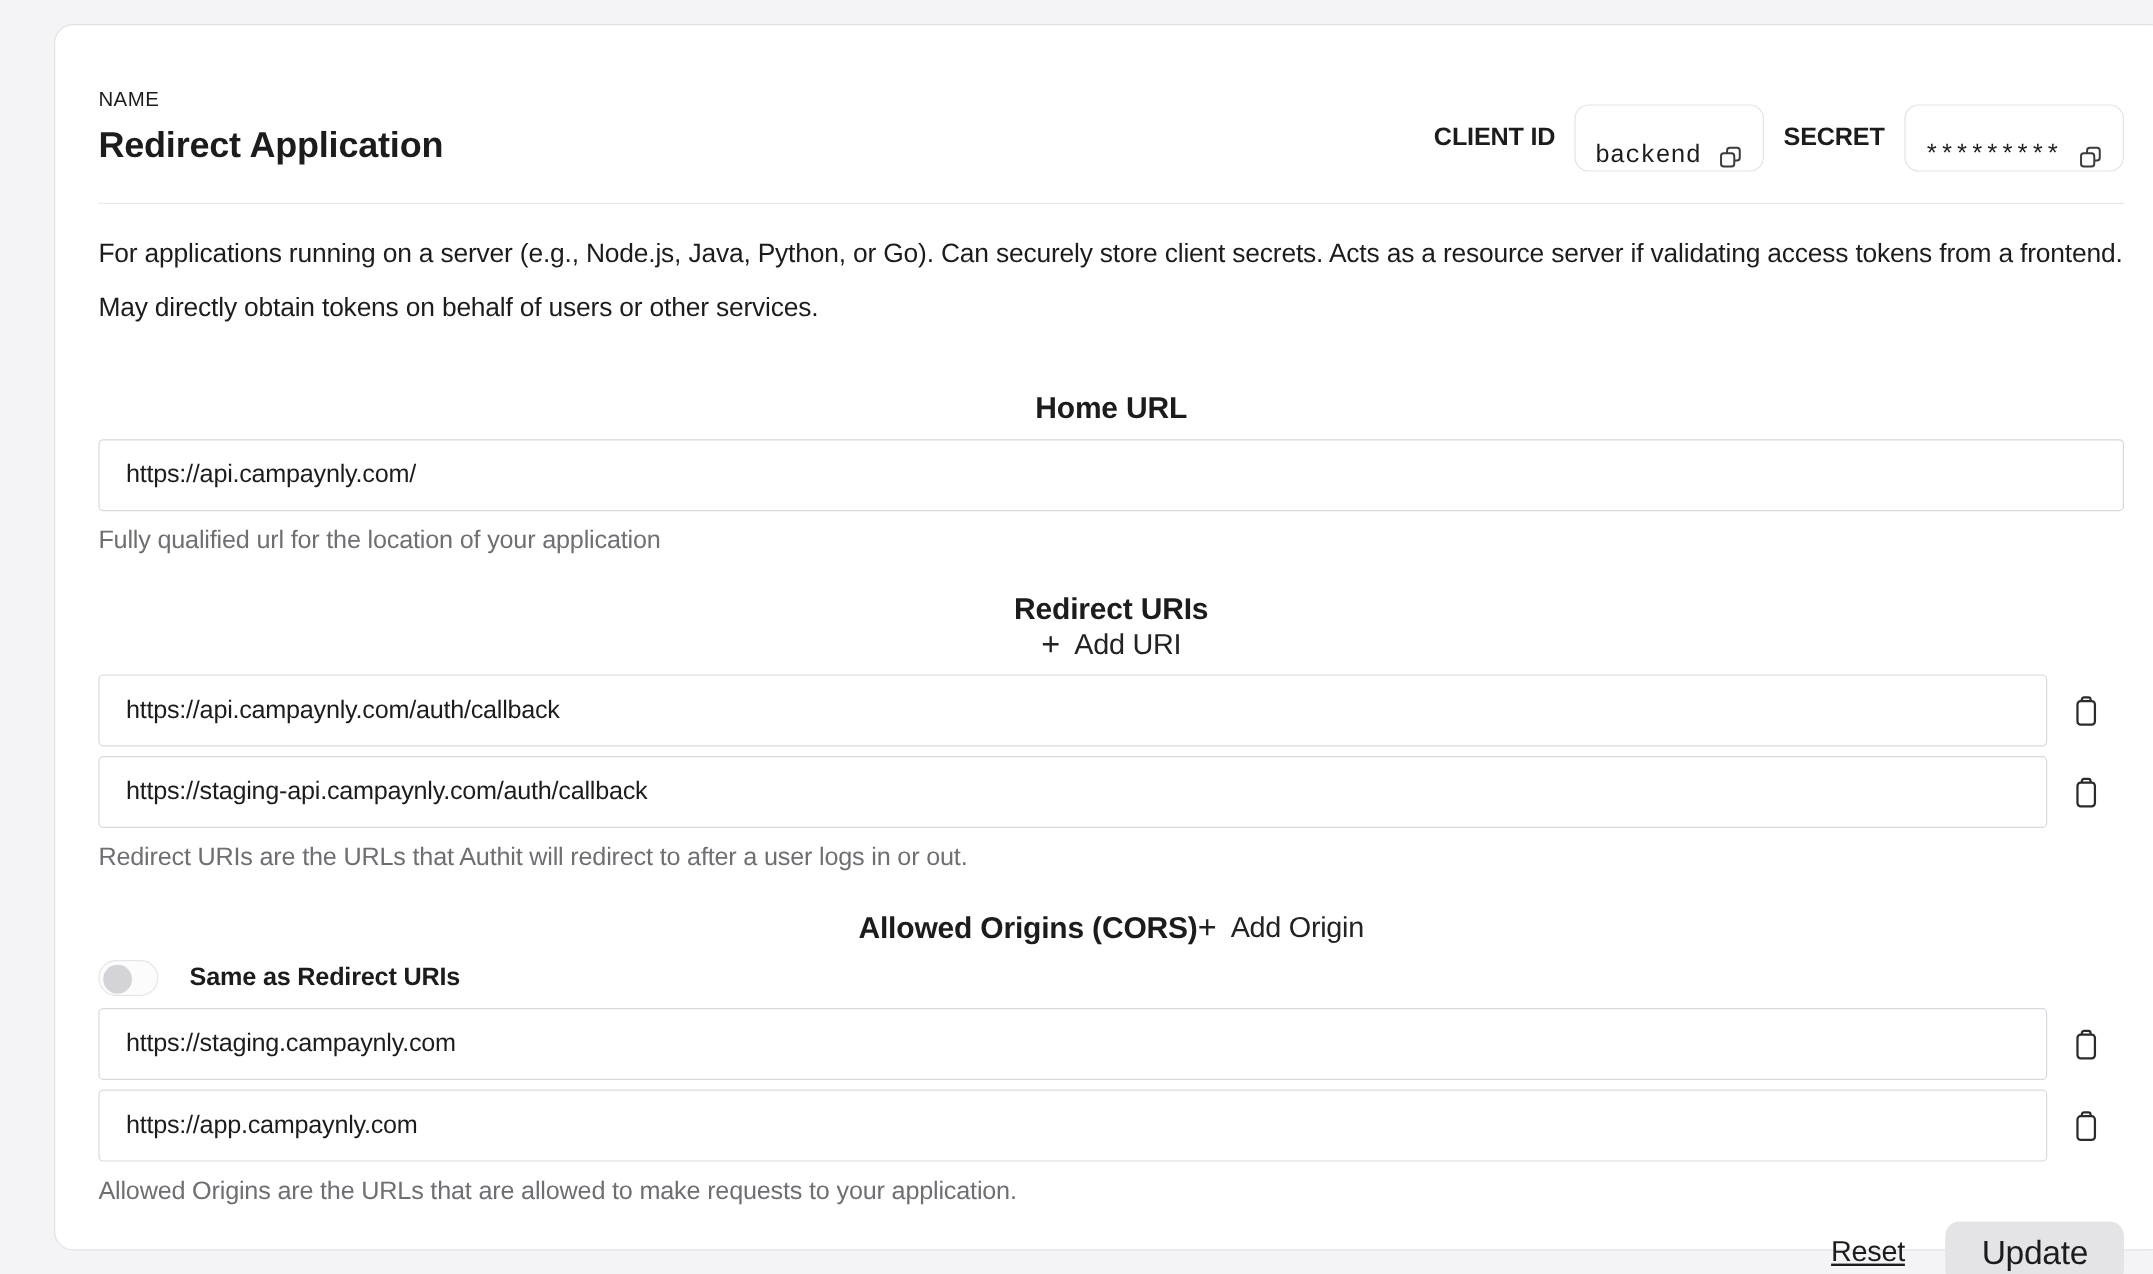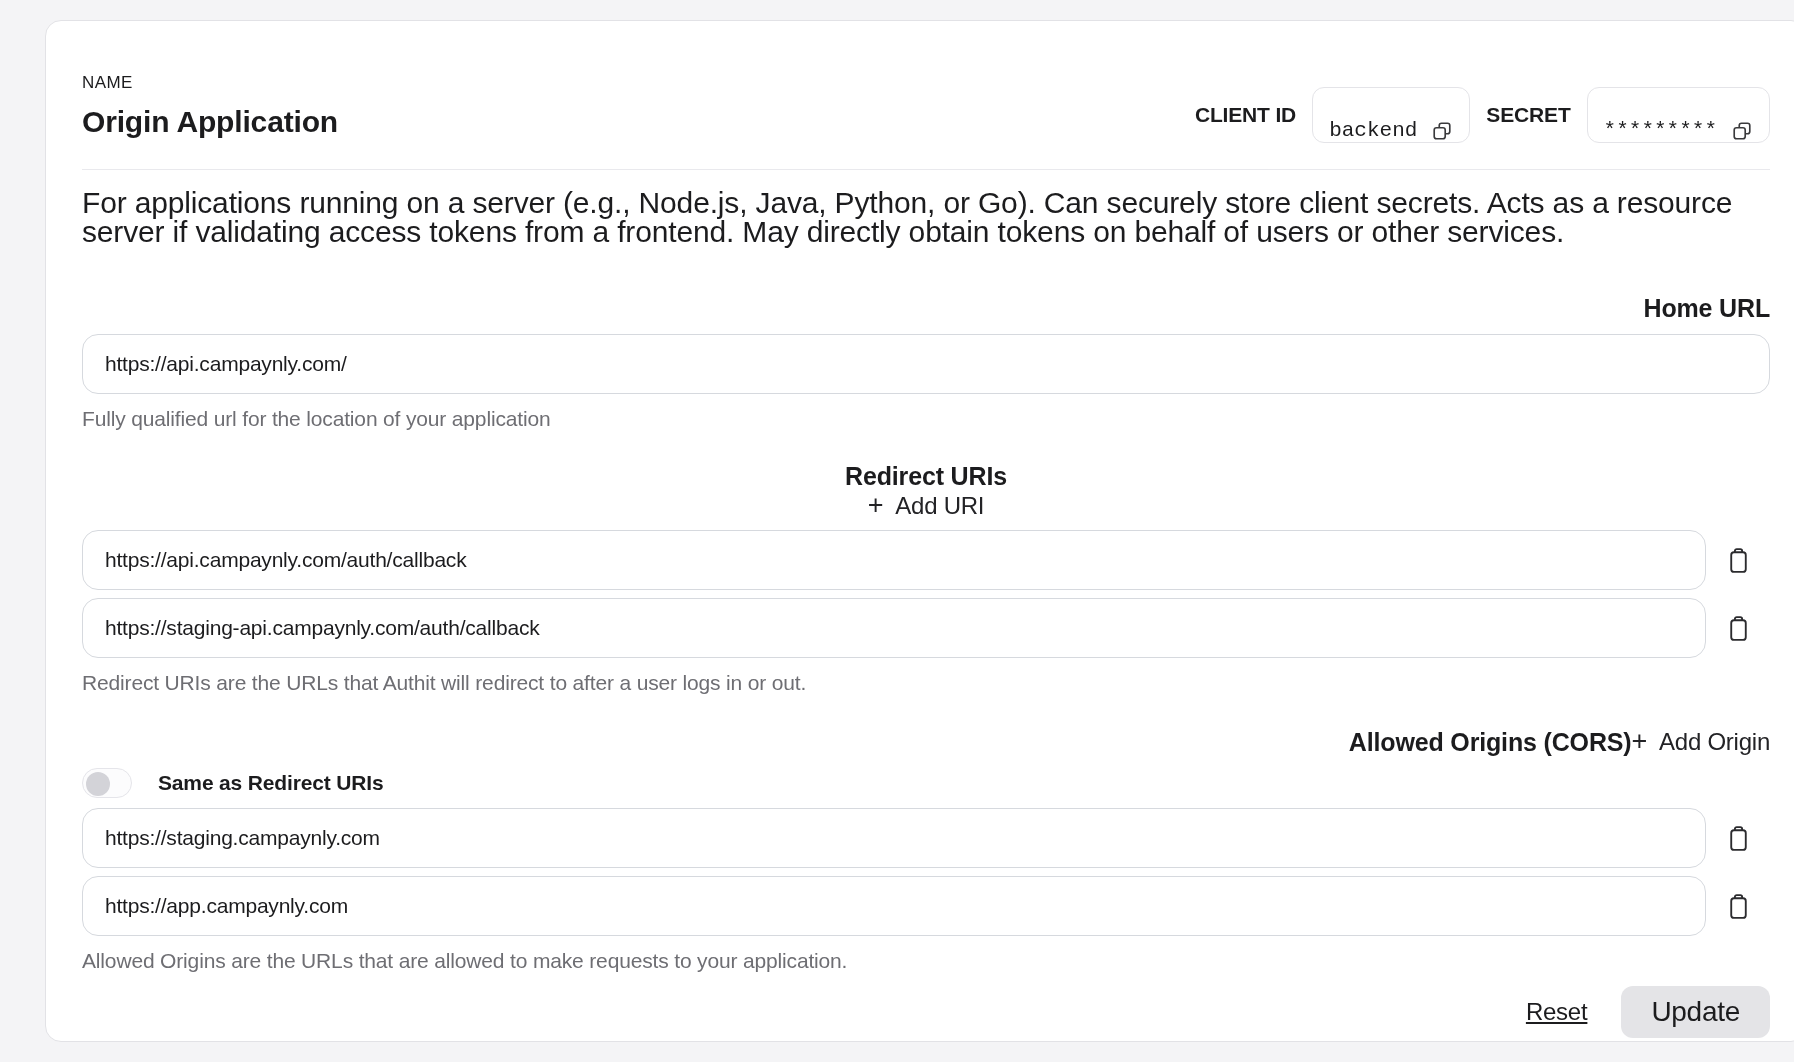--- a/index.html
+++ b/index.html
@@ -35,34 +35,34 @@
   .creds{display:flex;align-items:center;gap:16px;margin-top:14px;}
   .cred-label{font-size:21px;font-weight:700;white-space:nowrap;}
   .cred-box{
     display:flex;align-items:flex-end;gap:14px;height:56px;
     border:1.5px solid #e4e4e8;border-radius:12px;padding:0 16px;background:#fff;
   }
   .cred-value{font-family:"Liberation Mono","DejaVu Sans Mono",monospace;font-size:21px;letter-spacing:0;}
   .copy-btn{background:none;border:none;cursor:pointer;display:flex;align-items:center;padding:0;color:#3a3a3c;}
   .divider{border-top:1px solid var(--divider);margin-top:26px;}
   
-  .description{margin-top:18px;font-size:30px;line-height:29px;color:var(--text-primary);}
-  
-  .section-row{display:flex;justify-content:flex-end;align-items:center;}
+  .description{margin-top:18px;font-size:22px;line-height:45px;color:var(--text-primary);}
+  
+  .section-row{display:flex;justify-content:center;align-items:center;}
   .section-row.first{margin-top:46px;}
   .section-row.later{margin-top:28px;flex-direction:column;}
   .section-row.origins{margin-top:30px;}
   .section-title{font-size:25px;font-weight:700;line-height:32px;}
   .add-btn{
     display:flex;align-items:center;gap:12px;background:none;border:none;cursor:pointer;
     font-family:inherit;font-size:24px;font-weight:400;color:#232326;letter-spacing:-0.01em;
   }
   .plus{font-size:27px;font-weight:300;line-height:1;position:relative;top:-1px;}
   .text-input{
-    width:100%;height:60px;border:1.5px solid var(--input-border);border-radius:16px;
+    width:100%;height:60px;border:1.5px solid var(--input-border);border-radius:4px;
     padding:0 22px;font-family:inherit;font-size:21px;font-weight:500;color:var(--text-primary);
     letter-spacing:-0.01em;background:#fff;outline:none;
   }
   .single{margin-top:10px;}
   .helper{font-size:21px;line-height:26px;color:var(--text-secondary);margin-top:12px;}
   .uri-row{display:flex;align-items:center;margin-top:10px;}
   .uri-row + .uri-row{margin-top:8px;}
   .uri-row .text-input{flex:1;}
   .trash-btn{
     width:64px;display:flex;justify-content:center;align-items:center;
@@ -95,21 +95,21 @@
 </style>
 </head>
 <body>
 
 <div class="card">
 
   
   <div class="card-header">
     <div>
       <div class="name-label">NAME</div>
-      <div class="app-title">Origin Application</div>
+      <div class="app-title">Redirect Application</div>
     </div>
     <div class="creds">
       <span class="cred-label">CLIENT ID</span>
       <div class="cred-box">
         <span class="cred-value">backend</span>
         <button class="copy-btn">
           <span>
             <svg width="22" height="22" viewBox="0 0 24 24" fill="none" stroke="currentColor" stroke-width="1.8" stroke-linejoin="round">
               <path d="M9 8.5V6a2.5 2.5 0 0 1 2.5-2.5H18A2.5 2.5 0 0 1 20.5 6v6.5A2.5 2.5 0 0 1 18 15h-2.5"></path>
               <rect x="3.5" y="8.5" width="12" height="12" rx="2.5" fill="#ffffff"></rect>

